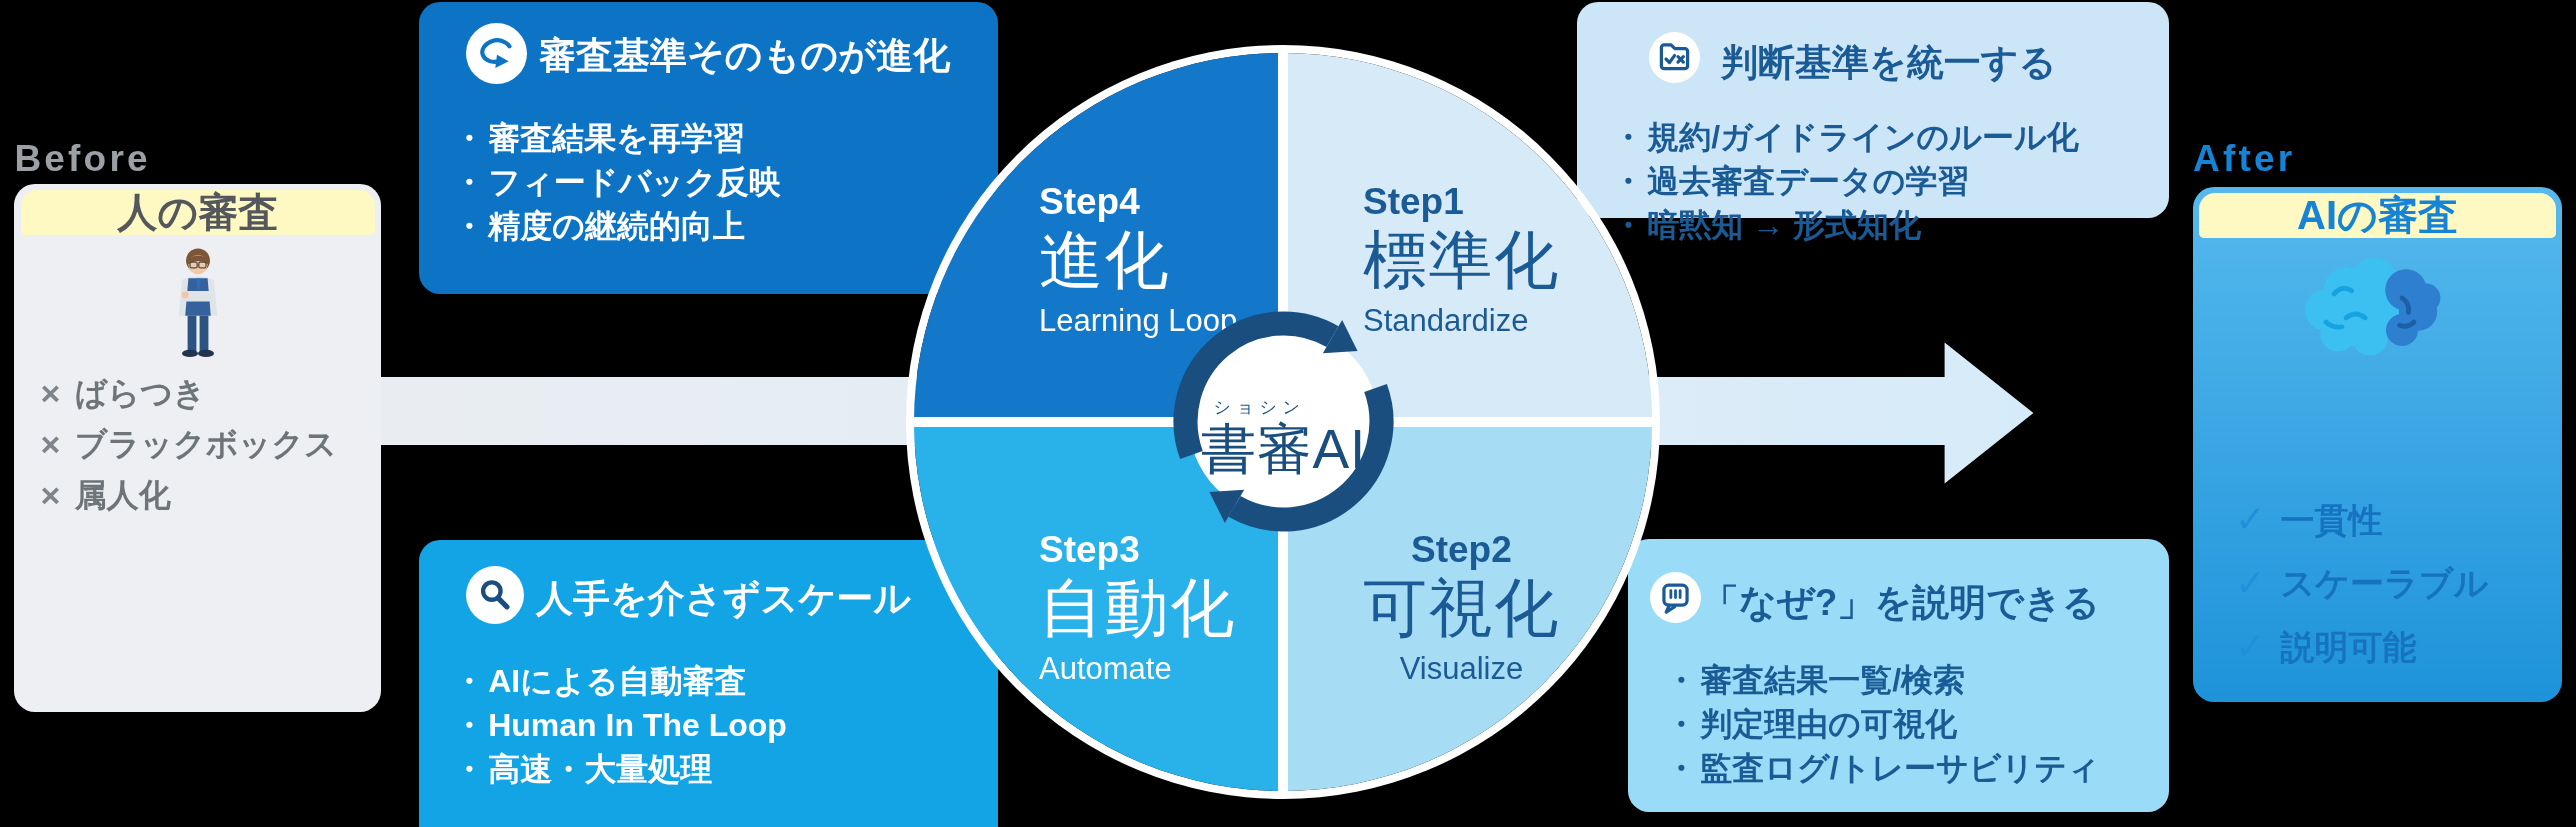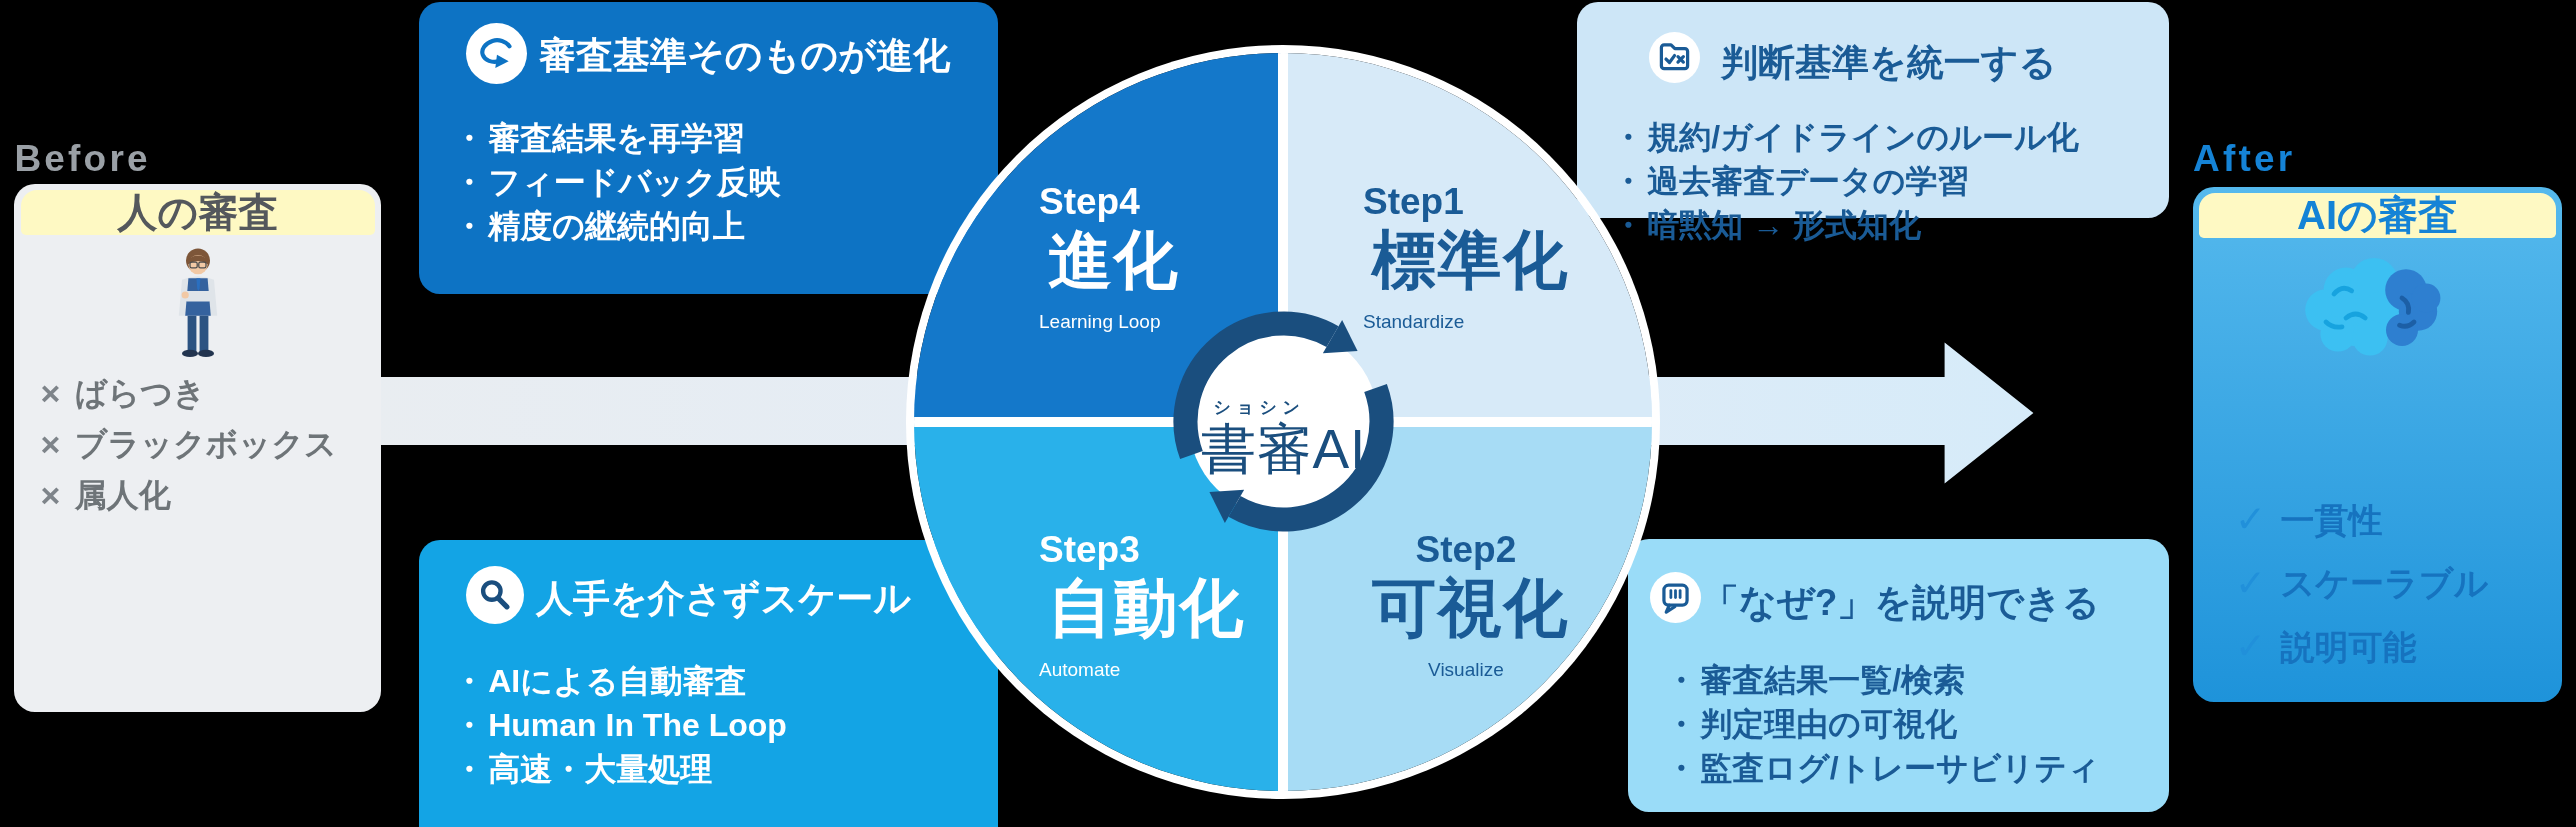--- a/index.html
+++ b/index.html
@@ -73,35 +73,35 @@
       var(--q1,#d7eaf8) 0deg 90deg,
       var(--q2,#a7dcf5) 90deg 180deg,
       var(--q3,#29b1ea) 180deg 270deg,
       var(--q4,#1478ca) 270deg 360deg);
     box-shadow:0 0 0 8px #ffffff;}
   .gap-v{position:absolute; left:calc(50% - 4.8px); top:0; width:9.6px; height:100%; background:#fff;}
   .gap-h{position:absolute; top:calc(50% - 4.8px); left:0; width:100%; height:9.6px; background:#fff;}
 
   .step-block{position:absolute; z-index:4; line-height:1;}
   .step-label{font-size:37px; font-weight:600;}
-  .step-name{font-size:64px; font-weight:700; margin-top:8px; letter-spacing:1.6px;margin-left:9px;}
-  .step-en{font-size:19px; font-weight:500; margin-top:20px;}
+  .step-name{font-size:64px; font-weight:400; margin-top:8px; letter-spacing:1.6px;}
+  .step-en{font-size:31px; font-weight:500; margin-top:13px;}
   .step-light{color:#ffffff;}
   .step-dark{color:var(--navy-text,#1a5b96);}
   .step4{left:1039px; top:183px;}
   .step1{left:1363px; top:183px;}
   .step3{left:1039px; top:531px;}
   .step2{left:1363px; top:531px;text-align:center;}
 
   
   .logo{position:absolute; left:1163px; top:301px; width:241px; height:241px; z-index:5;}
   .logo svg{position:absolute; left:0; top:0;}
   .logo-text{position:absolute; inset:0; display:flex; flex-direction:column;
     align-items:center; justify-content:center; color:var(--logo-navy,#1a4e7e);}
-  .logo-ruby{font-size:17px; font-weight:700; letter-spacing:5.6px; transform:translateX(-24px);
+  .logo-ruby{font-size:17px; font-weight:400; letter-spacing:5.6px; transform:translateX(-24px);
     margin-bottom:3.2px;margin-top:30px;}
   .logo-main{font-size:55px; font-weight:400; line-height:1; letter-spacing:0.8px;}
 </style>
 </head>
 <body>
 
 <div class="stage">
 
   <svg class="flow-arrow" width="1700" height="156" viewBox="0 0 2120 195">
     <defs>

